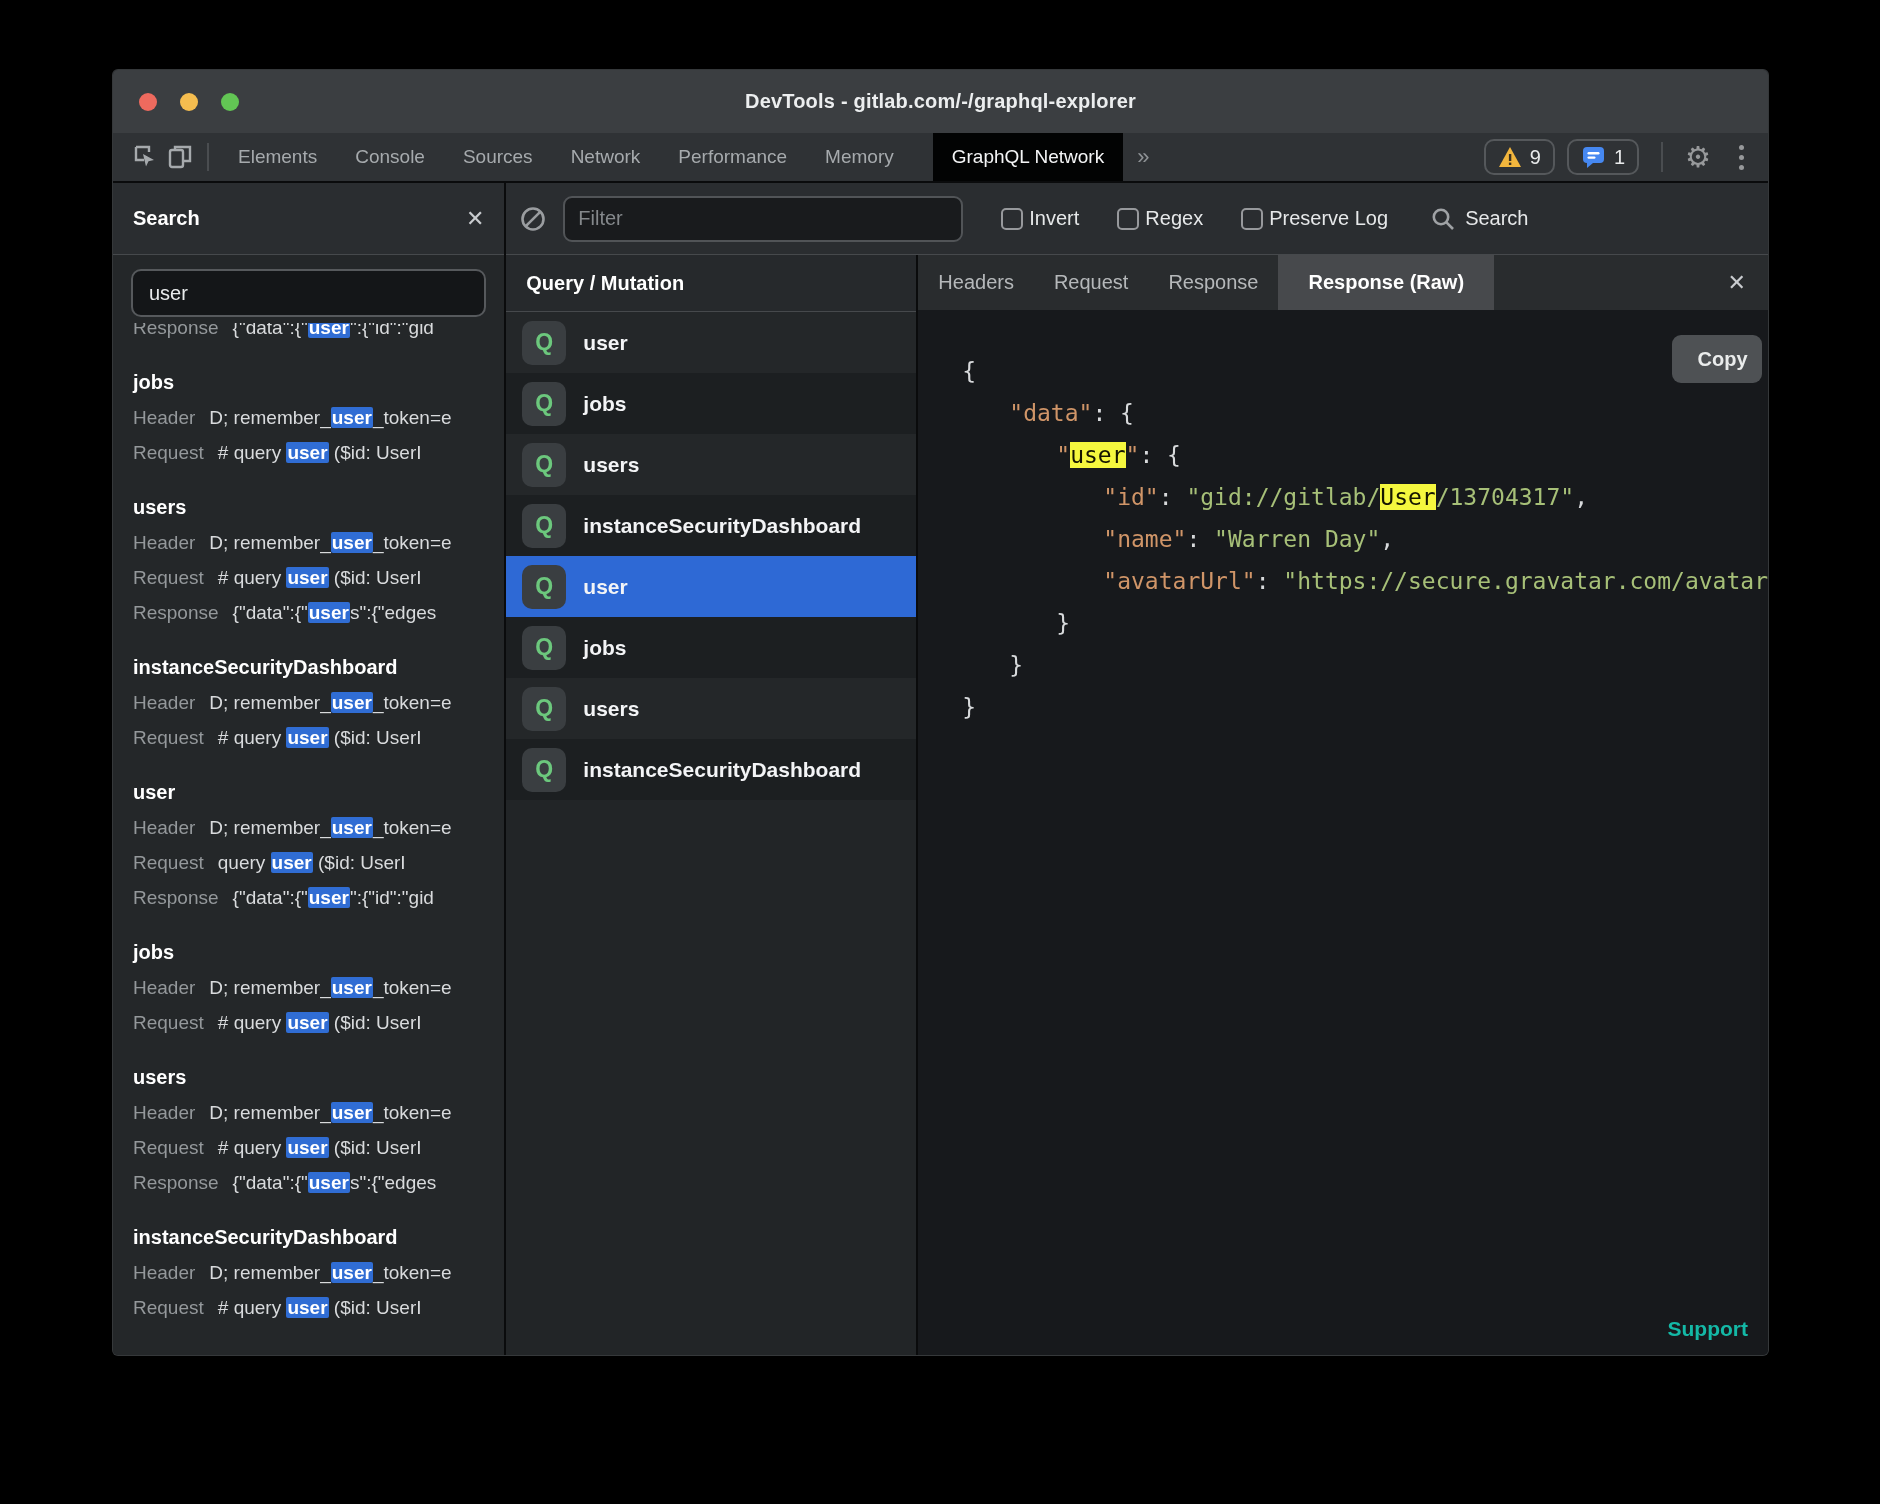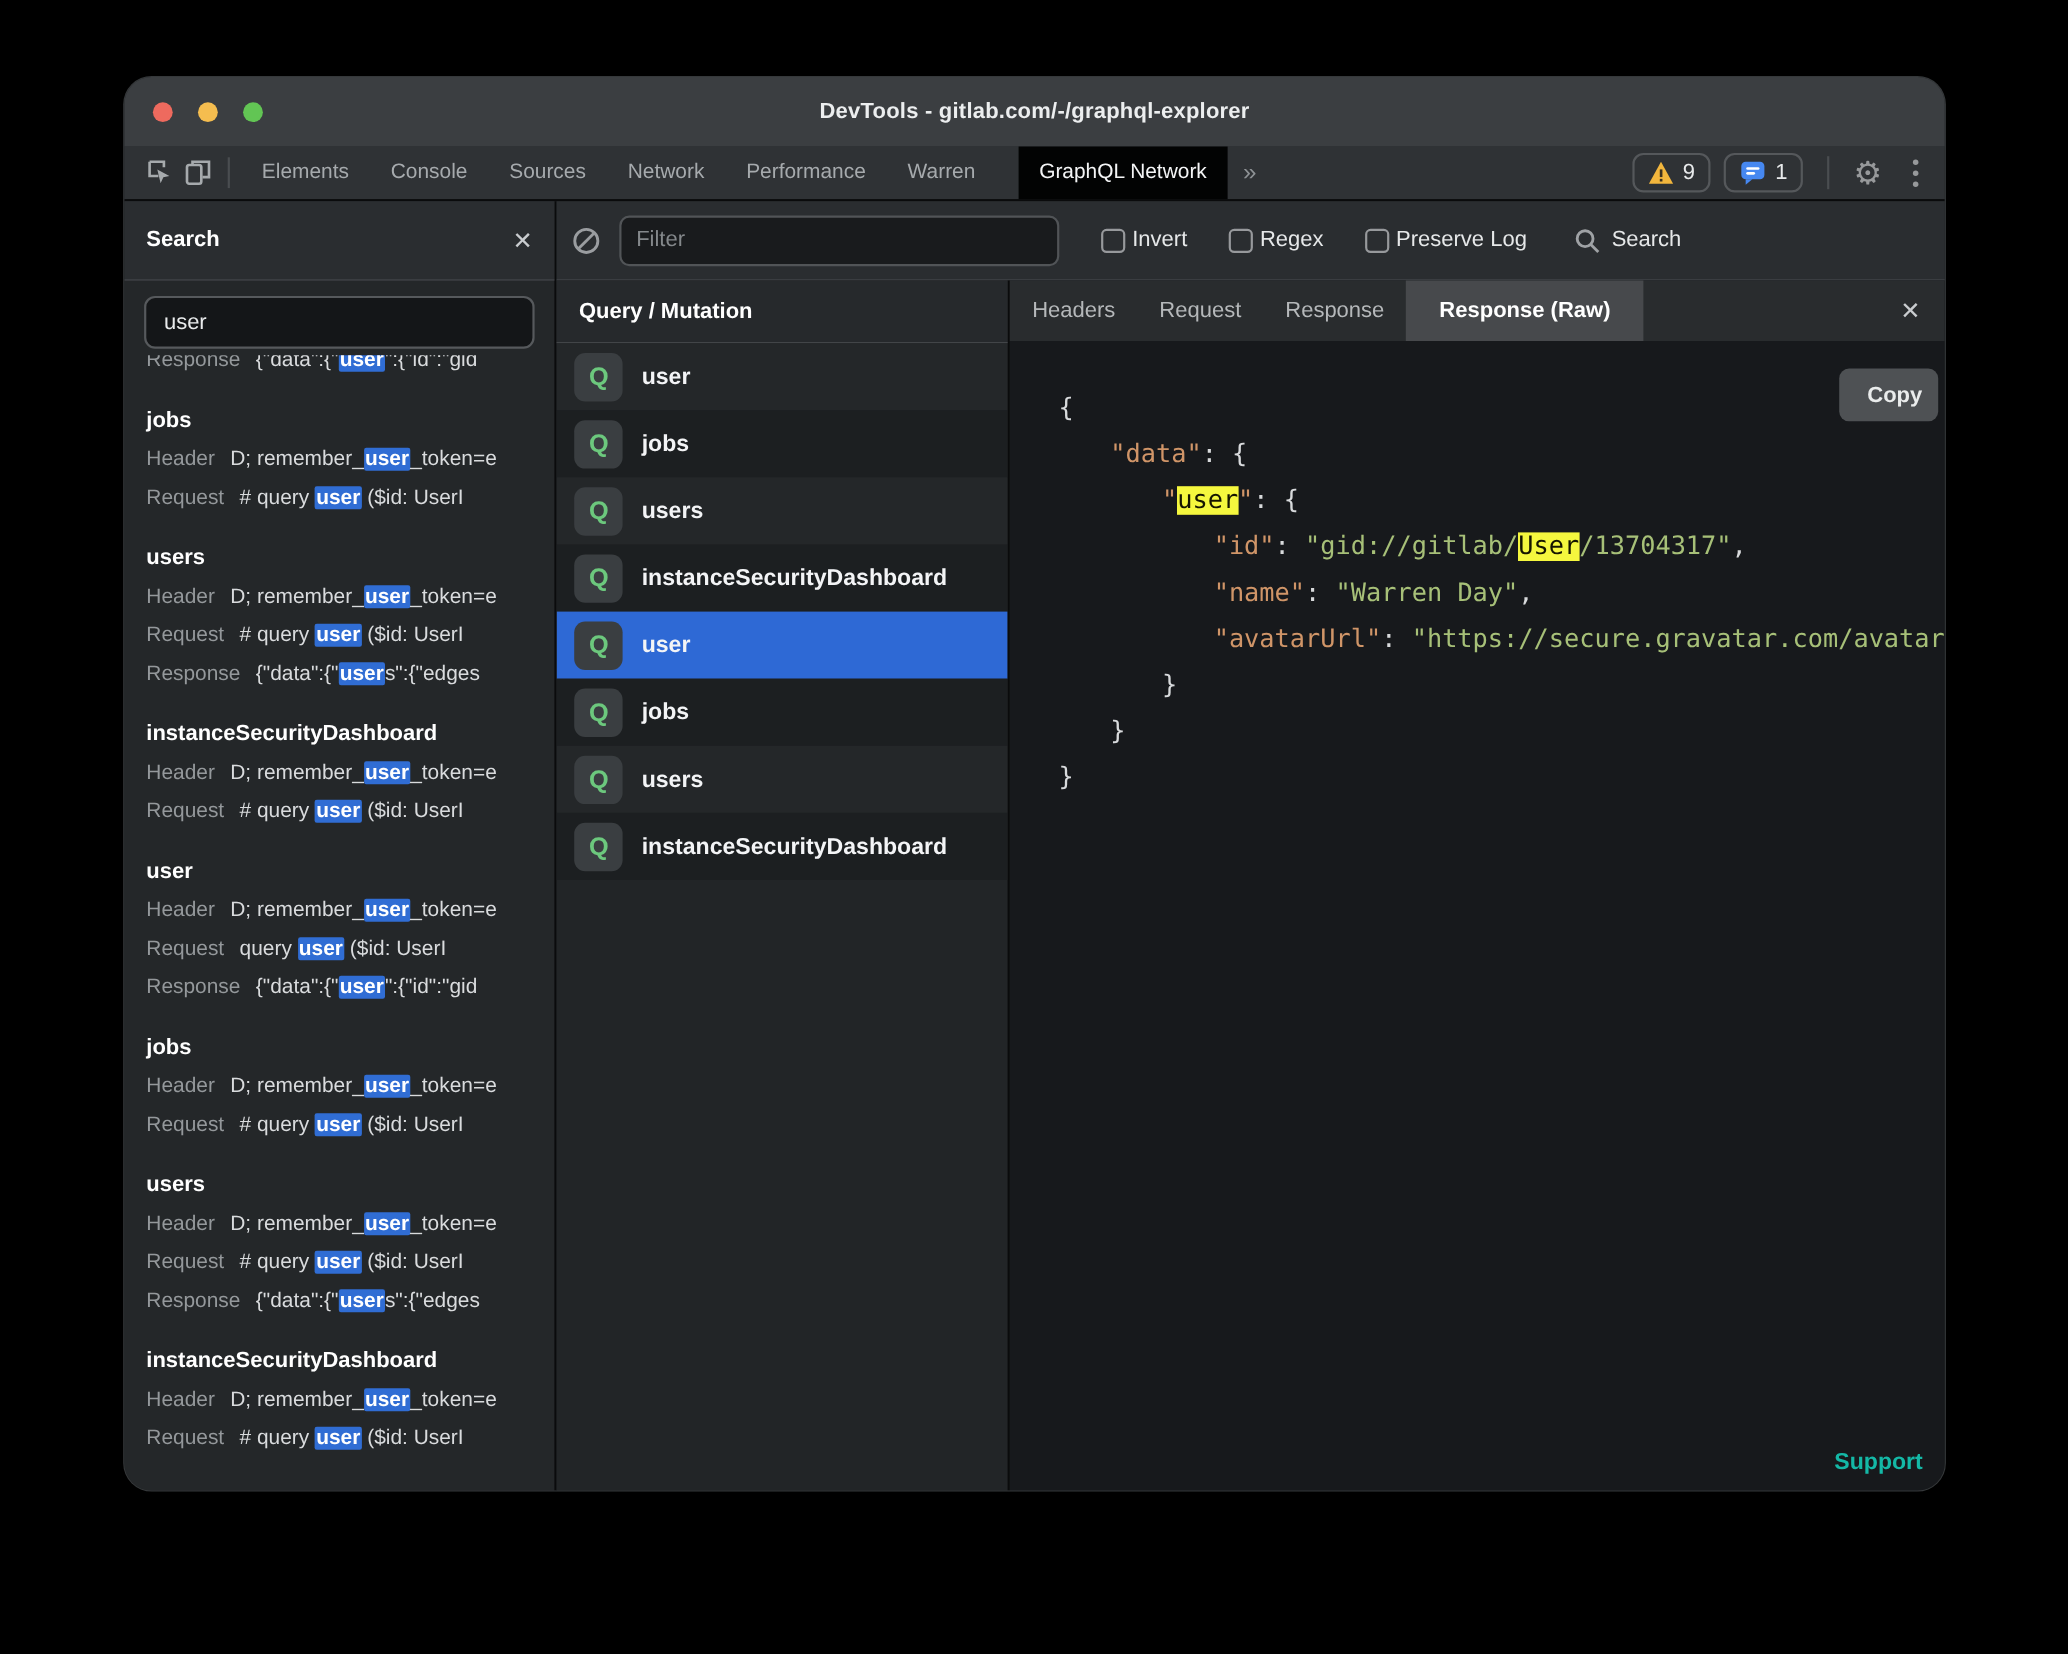--- a/index.html
+++ b/index.html
@@ -1,20 +1,20 @@
 <!DOCTYPE html>
 <html><head>
 <meta charset="utf-8">
 <style>
   * { margin:0; padding:0; box-sizing:border-box; }
   html,body { width:1880px; height:1504px; background:#000; overflow:hidden;
               font-family:"Liberation Sans", sans-serif; }
 
   .window { position:absolute; left:113px; top:70px; width:1655px; height:1285px;
-            background:#232528; border-radius:25px; overflow:hidden;
+            background:#232528; border-radius:5px; overflow:hidden;
             box-shadow:0 0 0 1px #35383a, 0 30px 80px rgba(0,0,0,.6); }
 
   
   .titlebar { height:63px; background:#3b3e41; display:flex; align-items:center;
               justify-content:center; position:relative; }
   .lights { position:absolute; left:26px; top:0; height:100%; display:flex;
             align-items:center; gap:23px; }
   .light { width:18px; height:18px; border-radius:50%; }
   .title { color:#eceeef; font-size:20px; font-weight:bold; letter-spacing:.2px; }
 
@@ -137,21 +137,21 @@
         <path d="M9 7 V4 h15 v14 h-6" fill="none" stroke="#a6aaad" stroke-width="2.4"></path>
       </svg>
     </div>
     <div class="csep"></div>
     <div id="chrome-tab-list" style="display:flex">
         <div class="ctab">Elements</div>
         <div class="ctab">Console</div>
         <div class="ctab">Sources</div>
         <div class="ctab">Network</div>
         <div class="ctab">Performance</div>
-        <div class="ctab">Warren</div>
+        <div class="ctab">Memory</div>
         <div class="ctab active">GraphQL Network</div>
       </div>
     <div class="coverflow">»</div>
     <div class="cspacer"></div>
     <div class="badge">
       <svg width="24" height="22" viewBox="0 0 24 22">
         <path d="M12 1 L23 21 H1 Z" fill="#f2b63d"></path>
         <rect x="10.9" y="8" width="2.4" height="7" fill="#3b3020"></rect>
         <rect x="10.9" y="16.6" width="2.4" height="2.4" fill="#3b3020"></rect>
       </svg>

